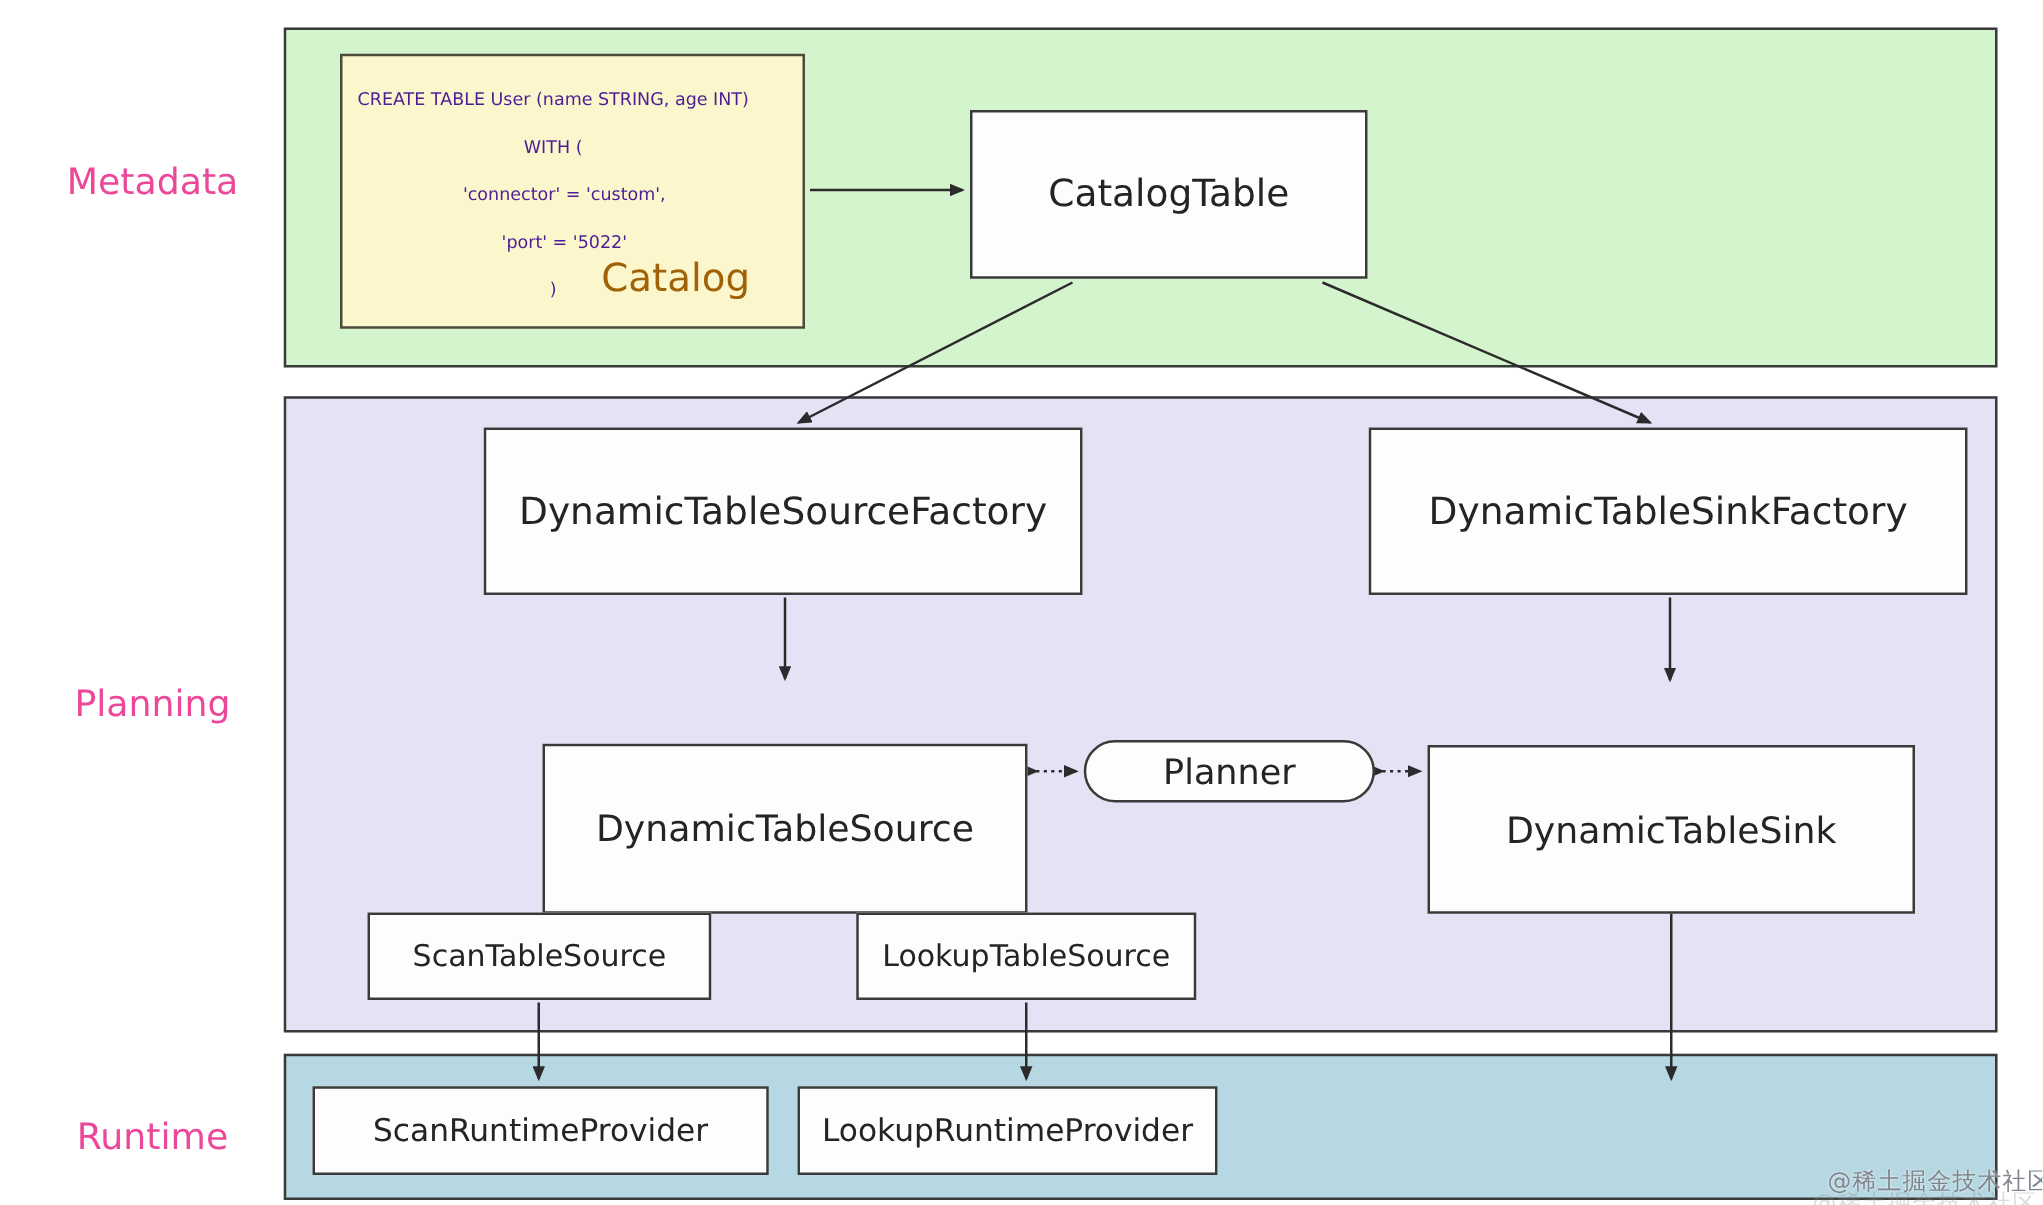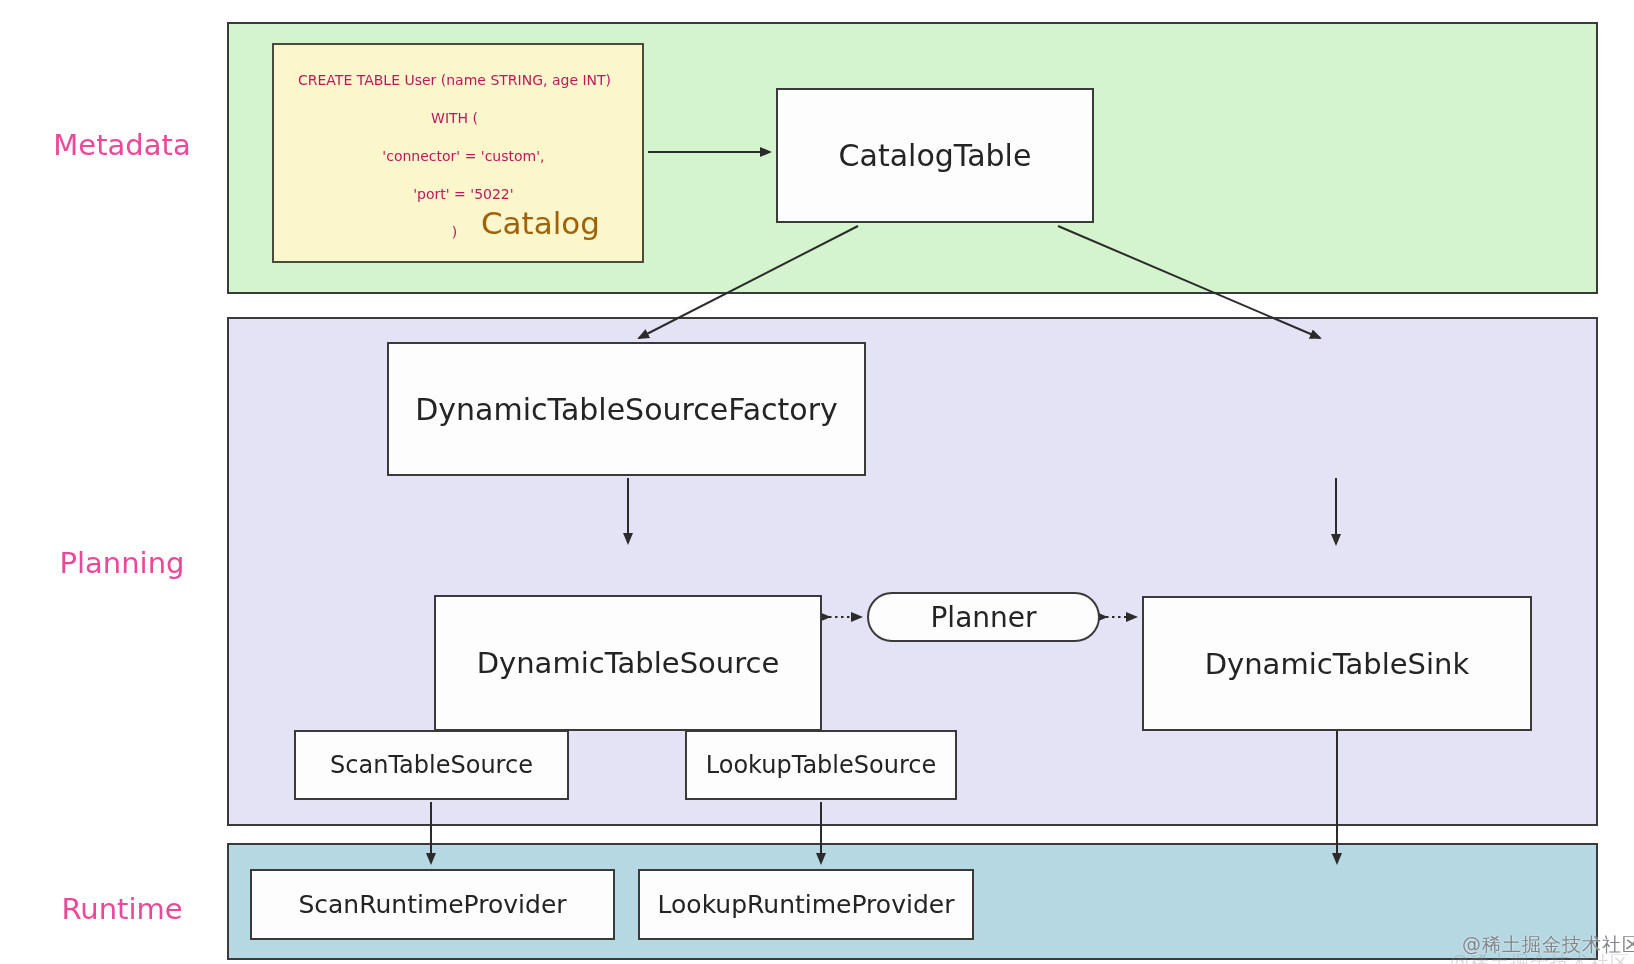--- a/index.html
+++ b/index.html
@@ -17,21 +17,21 @@
   .band-metadata { top:22px;  height:272px; background:#d4f4cd; }
   .band-planning { top:317px; height:509px; background:#e4e3f6; }
   .band-runtime  { top:843px; height:117px; background:#b6d8e2; }
   .arrows { position:absolute; left:0; top:0; }
   .node {
     position:absolute; background:#fdfdfd; border:2px solid #3a3a3a;
     box-sizing:border-box; display:flex; align-items:center; justify-content:center;
     text-align:center; color:#242424;
   }
   .catalog-box { background:#fbf6cb; border-color:#4b4b3c; }
-  .code { position:absolute; left:24px; top:16px; font-size:14px; line-height:38px; color:#be185d;text-align:center; }
+  .code { position:absolute; left:12px; top:16px; font-size:14px; line-height:38px; color:#4c1d95;text-align:center; }
   .code-line { white-space:pre; }
   .catalog-label { position:absolute; right:42px; top:160px; font-size:31px; color:#a16207; }
   .planner { border-radius:27px; }
   .f30 { font-size:30px; }
   .f29 { font-size:29px;margin-top:48px; }
   .f28 { font-size:28px; }
   .f25 { font-size:25px; }
   .f24 { font-size:24px;text-align:right; }
   .watermark {
     position:absolute; font-size:19px; letter-spacing:1px; color:#80858c;
@@ -85,20 +85,21 @@
         <div class="code-line">    'port' = '5022'</div>
         <div class="code-line">)</div>
       </div>
     <div class="catalog-label">Catalog</div>
   </div>
 
   <div class="node f30" style="left:776px;top:88px;width:318px;height:135px">CatalogTable</div>
 
   <div class="node f30" style="left:387px;top:342px;width:479px;height:134px">DynamicTableSourceFactory</div>
 
+  <div class="node f30" style="left:1095px;top:342px;width:479px;height:134px">DynamicTableSinkFactory</div>
 
   <div class="node f29" style="left:434px;top:547px;width:388px;height:136px">DynamicTableSource</div>
 
   <div class="node planner f28" style="left:867px;top:592px;width:233px;height:50px">Planner</div>
 
   <div class="node f29" style="left:1142px;top:548px;width:390px;height:135px">DynamicTableSink</div>
 
   <div class="node f24" style="left:294px;top:730px;width:275px;height:70px">ScanTableSource</div>
 
   <div class="node f24" style="left:685px;top:730px;width:272px;height:70px">LookupTableSource</div>

